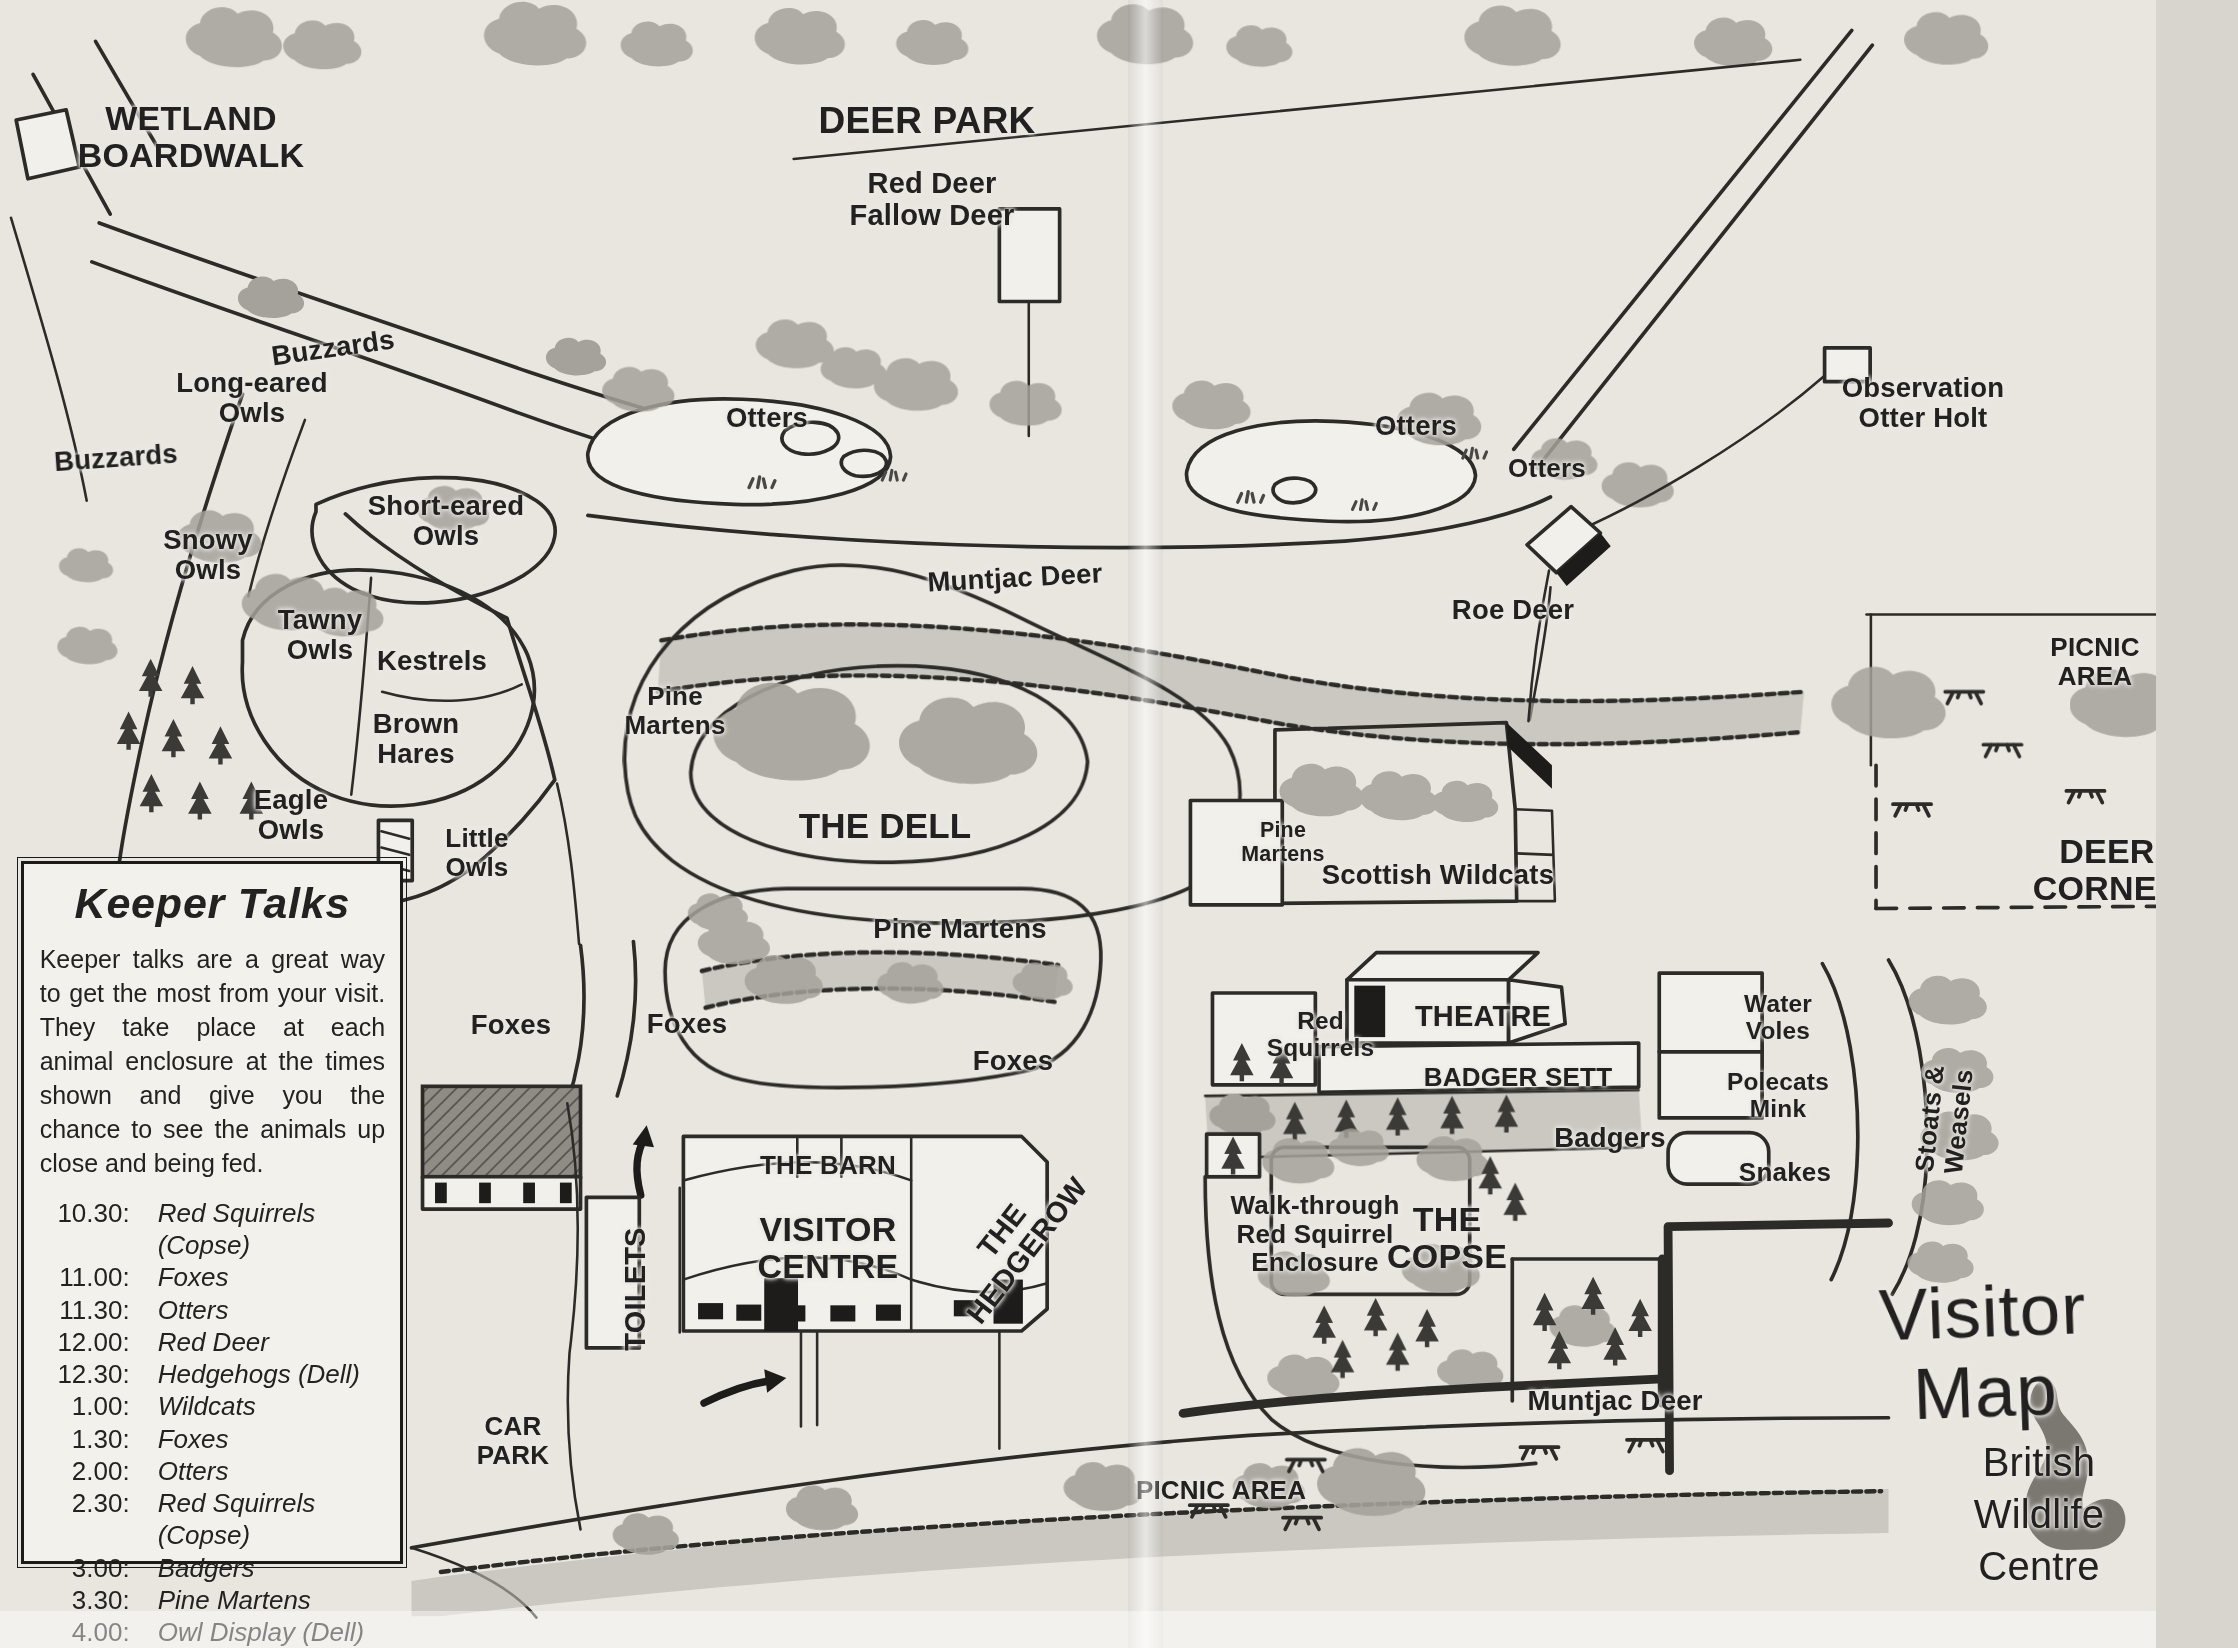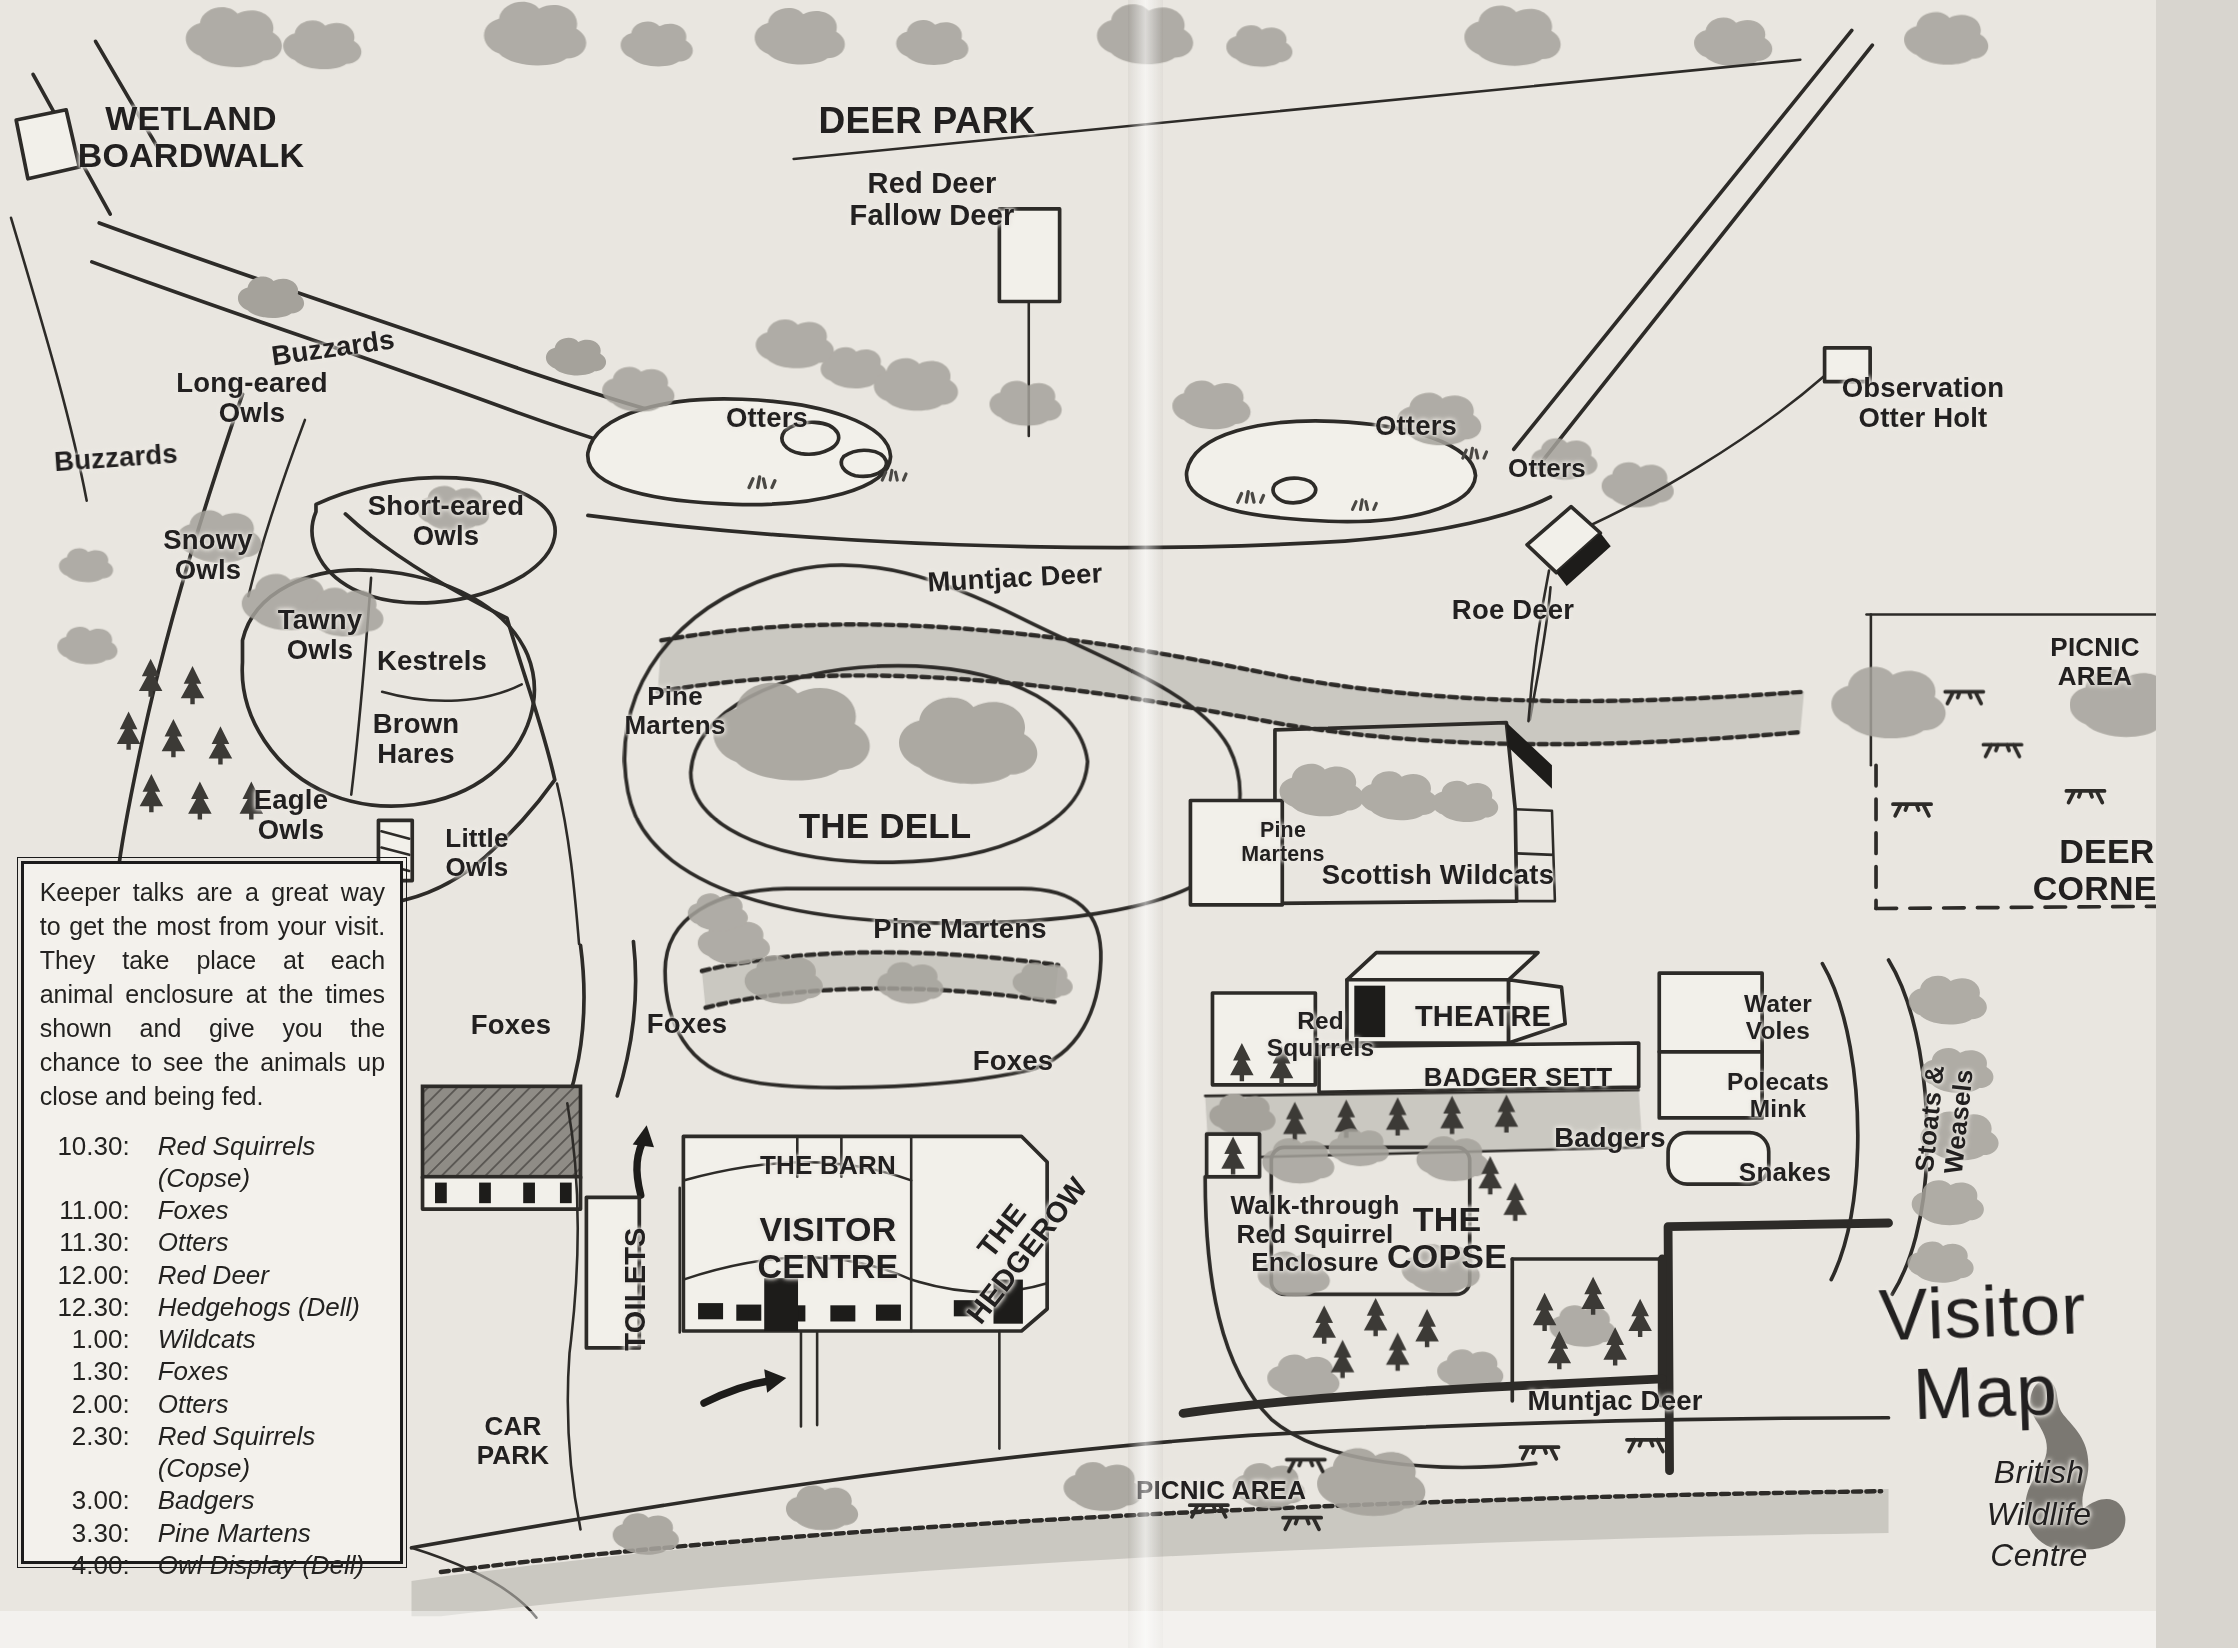--- a/index.html
+++ b/index.html
@@ -14,21 +14,21 @@
   .whitefill{fill:#f2f0ea;stroke:#2d2b28;stroke-width:5;stroke-linejoin:round;}
   .grayband{fill:#b7b4ae;opacity:.62;stroke:none;}
   .darkfill{fill:#1d1c1a;stroke:none;}
   .lbl{position:absolute;transform:translate(-50%,-50%);font-weight:bold;white-space:pre-line;
        text-align:center;line-height:1.1;letter-spacing:0.2px;color:#222020;
        text-shadow:0 0 3.8px #eae7e1,0 0 4.6px #eae7e1,0 0 6.9px #eae7e1;}
   .s28{font-size:21.4px;} .s32{font-size:24.4px;} .s34{font-size:26px;} .s36{font-size:27.5px;}
   .s38{font-size:29px;} .s40{font-size:26px;} .s44{font-size:34px;} .s46{font-size:35px;}
   .s48{font-size:37px;}
   .title{font-size:73px;font-weight:500;letter-spacing:0.8px;}
-  .brand{font-size:32px;font-weight:500;line-height:1.3;font-style:italic;}
+  .brand{font-size:40px;font-weight:500;line-height:1.3;}
   
   #keeper{position:absolute;left:21.4px;top:861px;width:382px;height:703px;background:#f3f1ec;
           border:3.1px solid #1b1b1b;outline:1.5px solid #1b1b1b;outline-offset:3.8px;
           box-sizing:border-box;padding:10.7px 15.3px 7.6px 15.3px;}
   #keeper h1{margin:4.6px 0 13.7px 0;text-align:center;font-style:italic;font-weight:bold;
              font-size:43px;letter-spacing:0.8px;}
   #keeper p{margin:0 0 17px 0;font-size:25px;line-height:1.36;text-align:justify;font-weight:500;}
   .sched-row{display:flex;font-size:26px;line-height:1.24;font-weight:500;gap:8px;}
   .sched-row .time{width:90px;text-align:right;flex:0 0 auto;}
   .sched-row .event{margin-left:20px;font-style:italic;}
@@ -426,20 +426,21 @@
 <div class="lbl s40" style="left:513px;top:1441px;">CAR
 PARK</div>
 <div class="lbl s36" style="left:1615px;top:1401px;">Muntjac Deer</div>
 <div class="lbl s40" style="left:1221px;top:1490px;">PICNIC AREA</div>
 <div class="lbl title" style="left:1984px;top:1352px;transform:translate(-50%,-50%) rotate(-2deg);">Visitor Map</div>
 <div class="lbl brand" style="left:2039px;top:1514px;">British
 Wildlife
 Centre</div>
 
 <div id="keeper">
+  <h1>Keeper Talks</h1>
   <p>Keeper talks are a great way to get the most from your visit. They take place at each animal enclosure at the times shown and give you the chance to see the animals up close and being fed.</p>
   <div>
     <div class="sched-row">
           <span class="time">10.30:</span>
           <span class="event">Red Squirrels (Copse)</span>
         </div>
     <div class="sched-row">
           <span class="time">11.00:</span>
           <span class="event">Foxes</span>
         </div>

